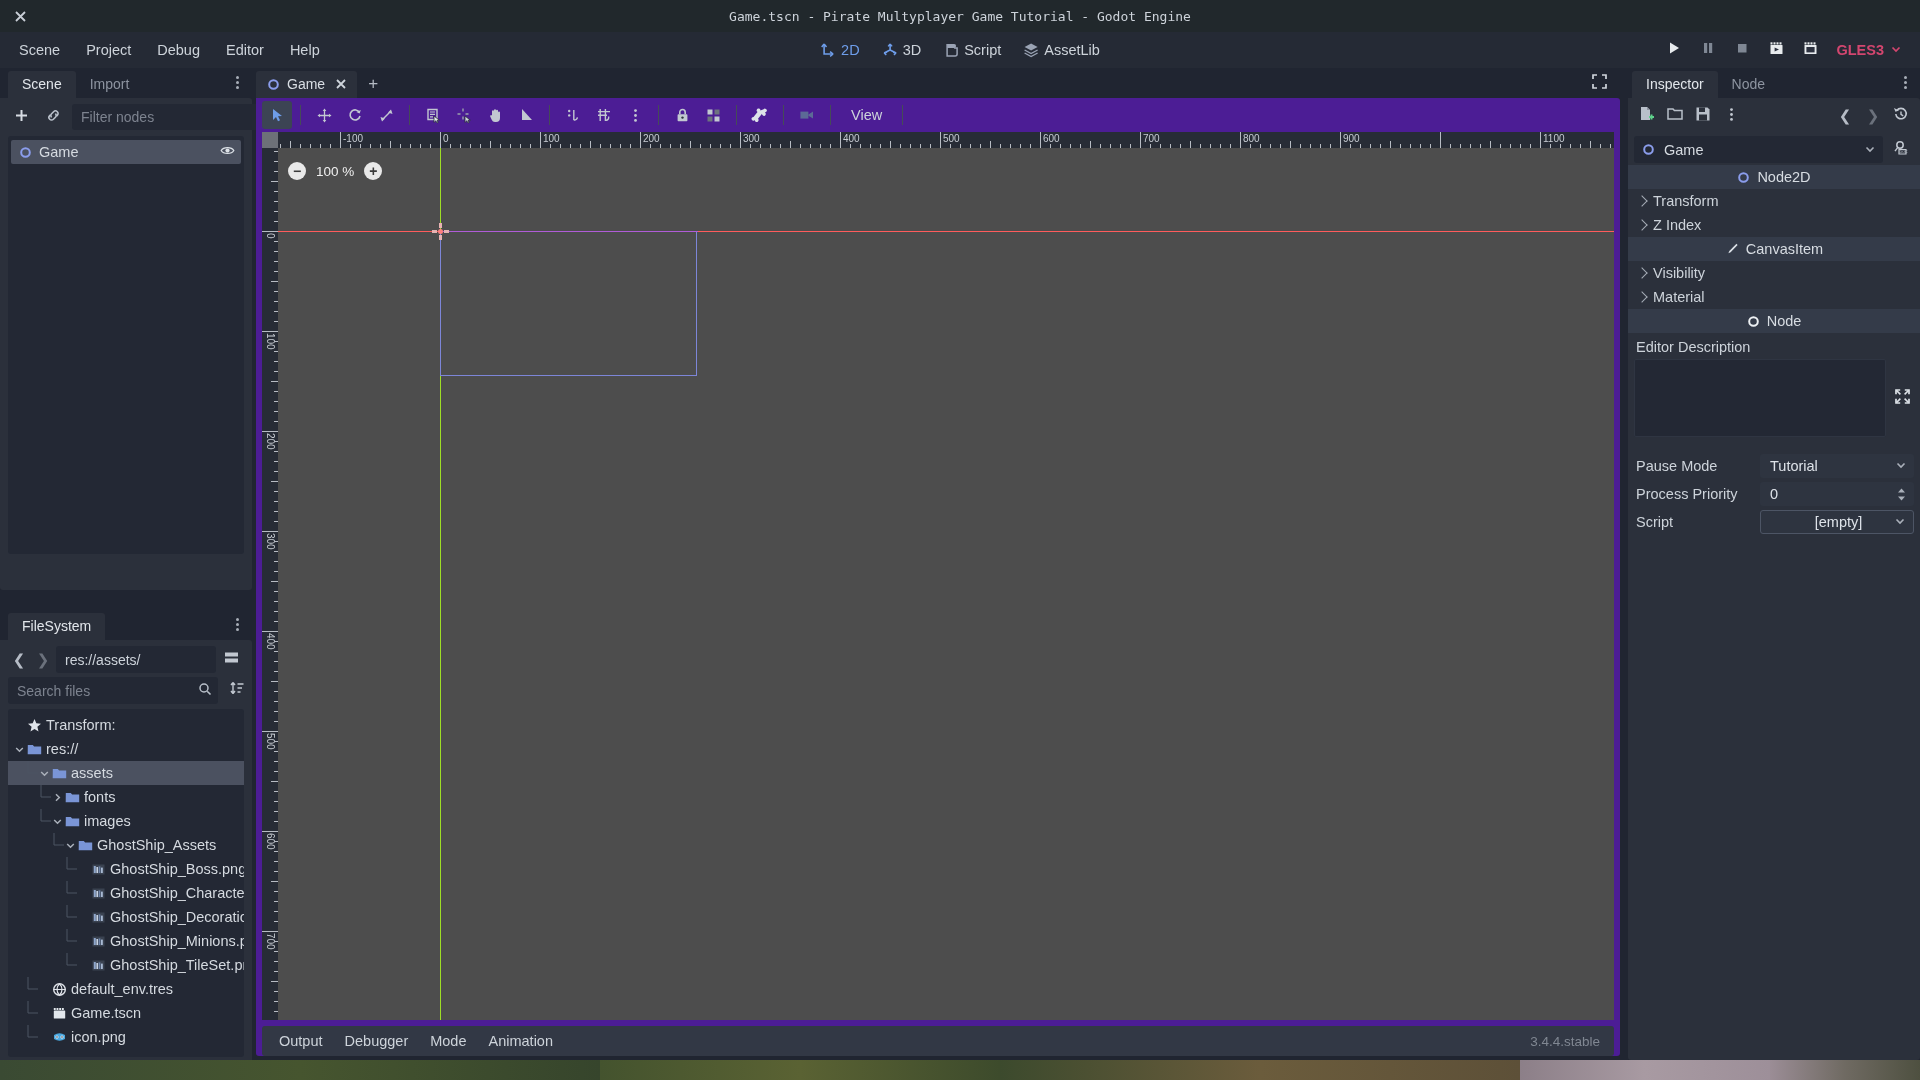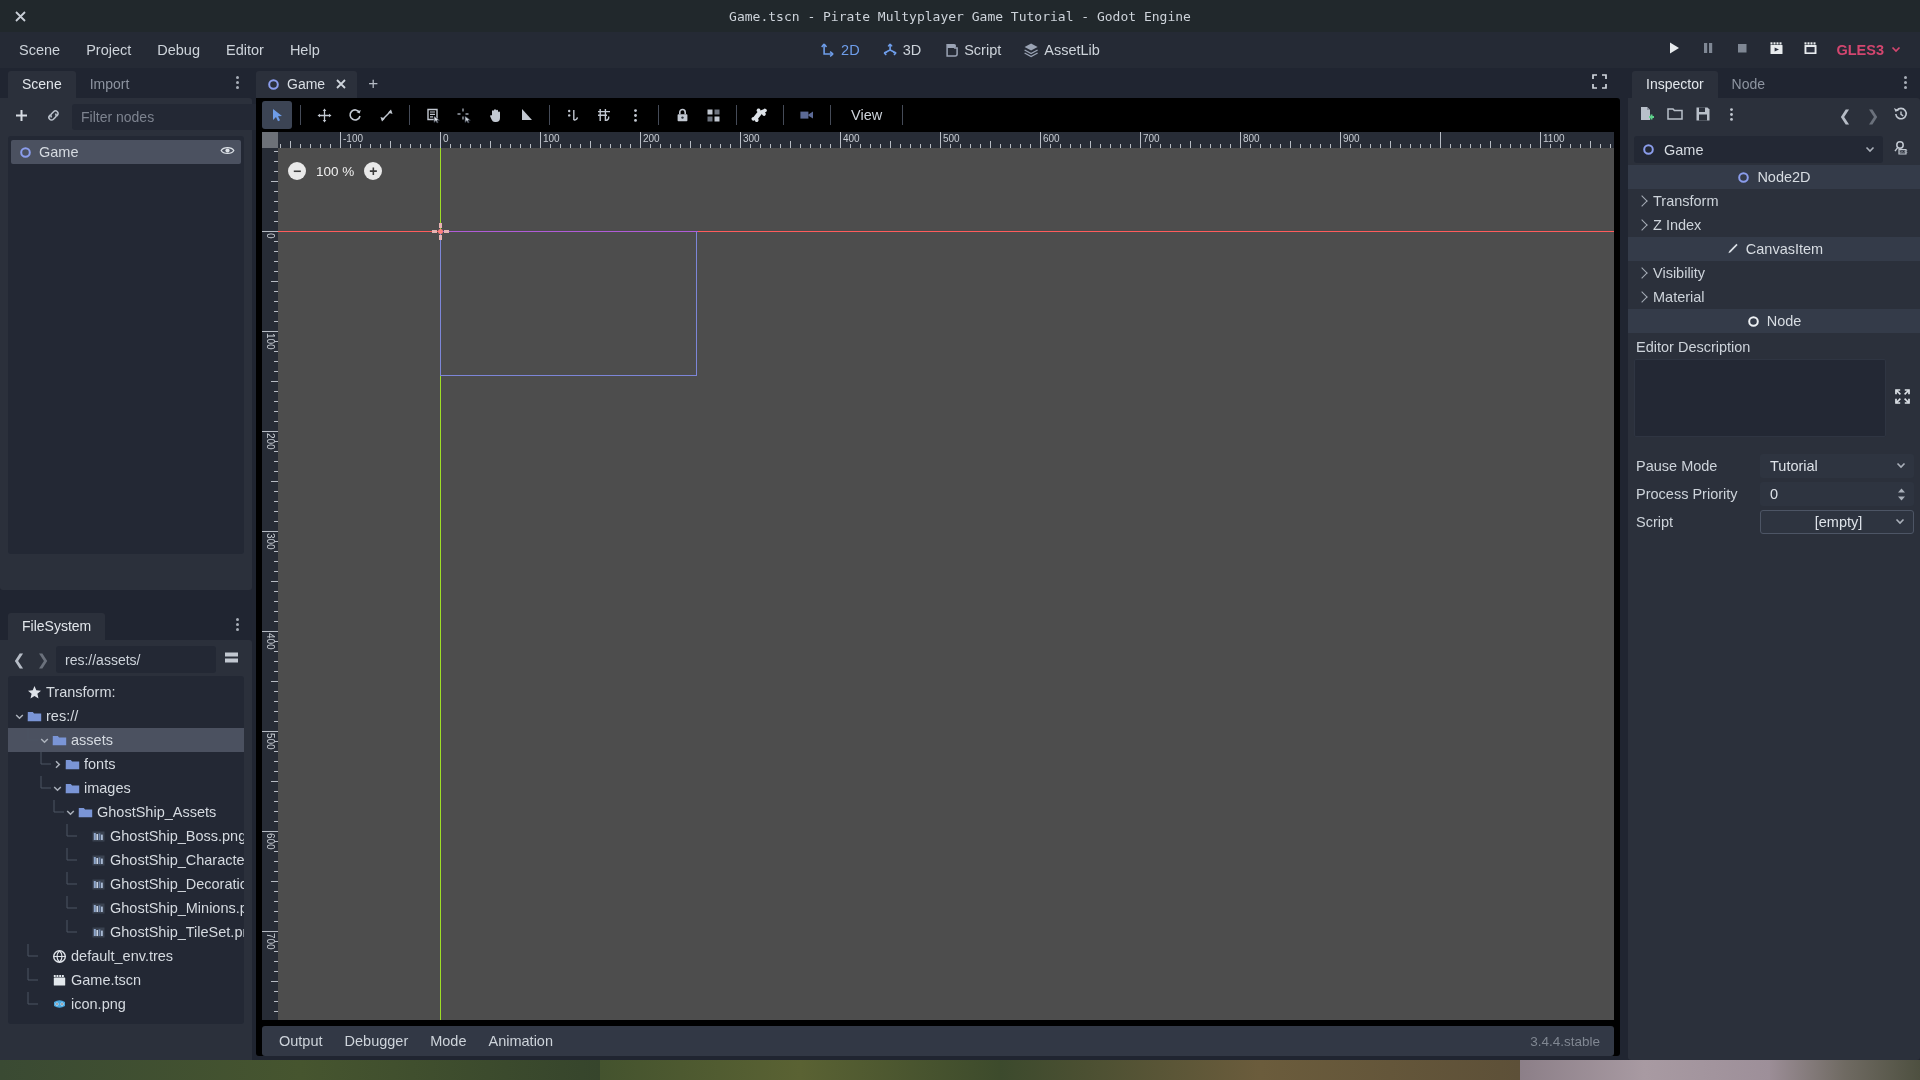--- a/index.html
+++ b/index.html
@@ -134,21 +134,21 @@
   }
   .vp-tabbar { display: flex; align-items: flex-end; height: 30px; position: relative; }
   .vp-tab {
     display: flex; align-items: center; gap: 7px;
     padding: 5px 10px 6px 11px; font-size: 14px; color: #d9dee4;
     background: #2b303b; border-radius: 3px 3px 0 0;
   }
   .vp-addtab { padding: 4px 11px; color: #b5bbc4; font-size: 17px; }
   .vp-fullscreen { position: absolute; right: 12px; top: 5px; }
 
-  .vp-body { background: #000000; border-radius: 0 3px 3px 3px; padding: 0; }
+  .vp-body { background: #4c1d95; border-radius: 0 3px 3px 3px; padding: 0; }
   .vp-toolbar {
     height: 34px; display: flex; align-items: center; padding: 0 6px; gap: 1px;
   }
   .vsep { width: 1px; height: 20px; background: #454b58; margin: 0 7px; }
   .tbtn {
     width: 30px; height: 28px; display: flex; align-items: center; justify-content: center;
     border-radius: 3px;
   }
   .tbtn.active { background: #3c4454; }
   .view-btn { padding: 0 12px; height: 28px; display:flex; align-items:center; color: #cdd3da; font-size: 14.5px; border-radius: 3px; }
@@ -444,20 +444,39 @@
           <div class="nav-arrow" style="color:#6b717c">❯</div>
           <div class="path-box">
             <span>res://assets/</span>
           </div>
           <div class="icon-btn">
             <span>
               <svg width="17" height="17" viewBox="0 0 17 17">
                   <rect x="2" y="3.5" width="13" height="4" fill="#c2c8d1"></rect>
                   <rect x="2" y="9.5" width="13" height="4" fill="#c2c8d1"></rect>
                 </svg>
+            </span>
+          </div>
+        </div>
+        <div class="fs-searchrow">
+          <div class="filter-box" style="height:27px">
+            <input placeholder="Search files" style="">
+            <span>
+              <svg width="14" height="14" viewBox="0 0 14 14">
+                  <circle cx="6" cy="6" r="4" stroke="#b9c0ca" stroke-width="1.5" fill="none"></circle>
+                  <path d="M9.2 9.2 L12.5 12.5" stroke="#b9c0ca" stroke-width="1.6"></path>
+                </svg>
+            </span>
+          </div>
+          <div class="icon-btn">
+            <span>
+              <svg width="17" height="17" viewBox="0 0 17 17">
+                <path d="M4 2.5 v11 M4 2.5 L2 5 M4 2.5 L6 5 M4 13.5 L2 11 M4 13.5 L6 11" stroke="#c2c8d1" stroke-width="1.4" fill="none"></path>
+                <path d="M8.5 4 h6 M8.5 8 h4.5 M8.5 12 h3" stroke="#c2c8d1" stroke-width="1.4"></path>
+              </svg>
             </span>
           </div>
         </div>
 
         <div class="fs-tree" id="fs-tree">
             <div class="fs-row">
               <span style="width: 6px; flex: 0 0 auto;"></span>
               <span style="width: 13px; flex: 0 0 auto; display: flex; align-items: center;"></span>
               <span style="width: 19px; flex: 0 0 auto; display: flex; align-items: center;">
                 <svg width="15" height="15" viewBox="0 0 15 15">

